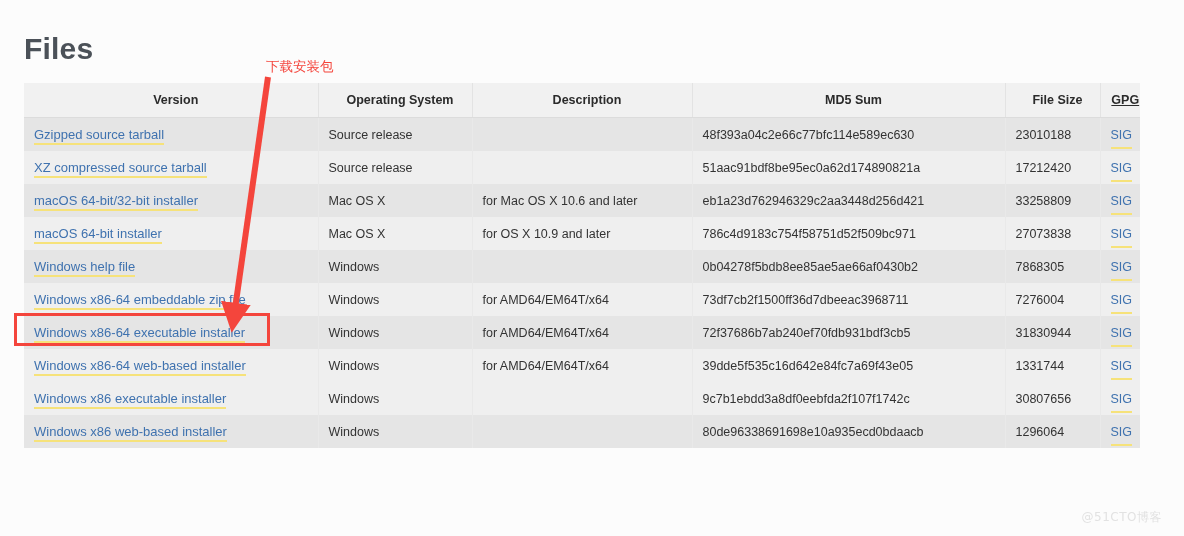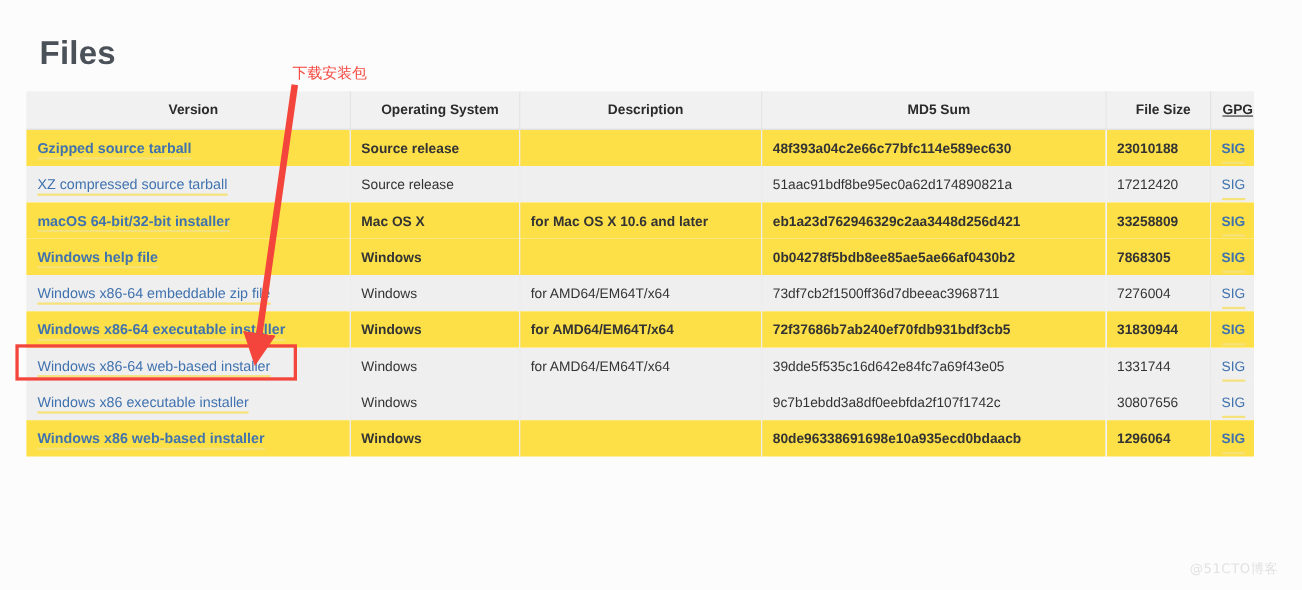--- a/index.html
+++ b/index.html
@@ -18,21 +18,20 @@
 
   .page-title {
     position: absolute;
     left: 24px;
     top: 14px;
     font-size: 30px;
     font-weight: bold;
     color: #4b5158;
     letter-spacing: 0.2px;
     line-height: 1;
-    margin-left: 12px;
   }
 
   .files-table {
     position: absolute;
     left: 24px;
     top: 83px;
     width: 1116px;
     border-collapse: collapse;
     table-layout: fixed;
     font-size: 12.5px;
@@ -63,21 +62,21 @@
     padding: 8px 0 8px 10px;
     height: 17px;
     color: #333333;
     border-right: 1px solid #e9e9e9;
     vertical-align: middle;
     white-space: nowrap;
     overflow: hidden;
   }
   .files-table td:last-child { border-right: none; }
 
-  .files-table tbody tr.odd  td { background: #fde047; font-weight: bold; }
+  .files-table tbody tr.odd  td { background: #e5e5e5; }
   .files-table tbody tr.even td { background: #efefef; }
 
   a.dl-link {
     color: #3f72af;
     text-decoration: none;
     border-bottom: 2px solid #f6e27a;
     padding-bottom: 1px;
     font-size: 13px;
   }
   a.sig-link {
@@ -169,20 +168,28 @@
         <td><a class="sig-link" href="#">SIG</a></td>
       </tr>
       <tr class="odd">
         <td><a class="dl-link" href="#">macOS 64-bit/32-bit installer</a></td>
         <td class="cell-plain">Mac OS X</td>
         <td class="cell-plain">for Mac OS X 10.6 and later</td>
         <td class="cell-plain">eb1a23d762946329c2aa3448d256d421</td>
         <td class="cell-plain">33258809</td>
         <td><a class="sig-link" href="#">SIG</a></td>
       </tr>
+      <tr class="even">
+        <td><a class="dl-link" href="#">macOS 64-bit installer</a></td>
+        <td class="cell-plain">Mac OS X</td>
+        <td class="cell-plain">for OS X 10.9 and later</td>
+        <td class="cell-plain">786c4d9183c754f58751d52f509bc971</td>
+        <td class="cell-plain">27073838</td>
+        <td><a class="sig-link" href="#">SIG</a></td>
+      </tr>
       <tr class="odd">
         <td><a class="dl-link" href="#">Windows help file</a></td>
         <td class="cell-plain">Windows</td>
         <td class="cell-plain"></td>
         <td class="cell-plain">0b04278f5bdb8ee85ae5ae66af0430b2</td>
         <td class="cell-plain">7868305</td>
         <td><a class="sig-link" href="#">SIG</a></td>
       </tr>
       <tr class="even">
         <td><a class="dl-link" href="#">Windows x86-64 embeddable zip file</a></td>

